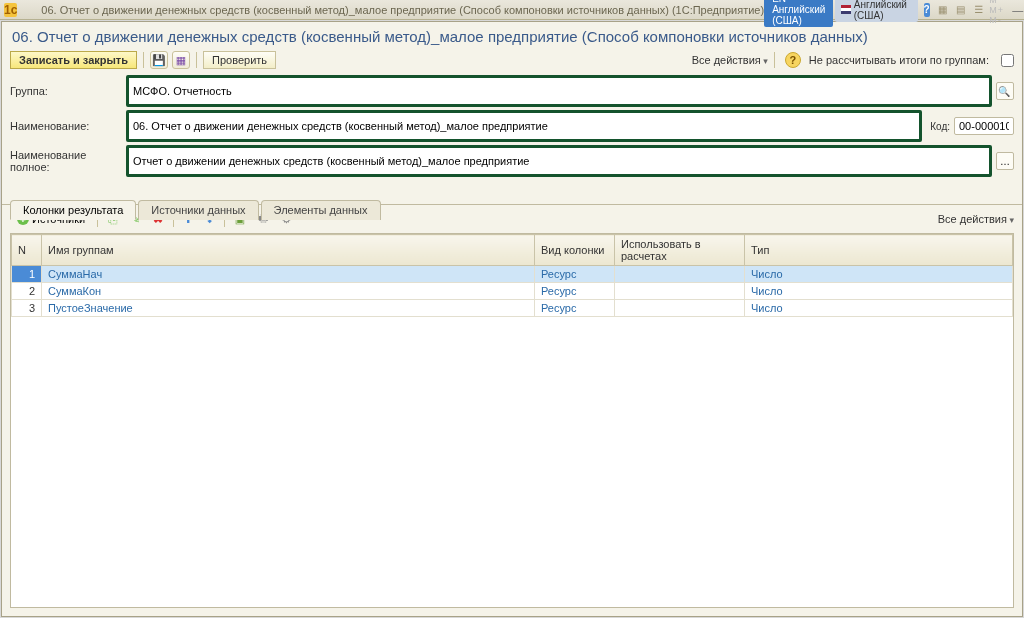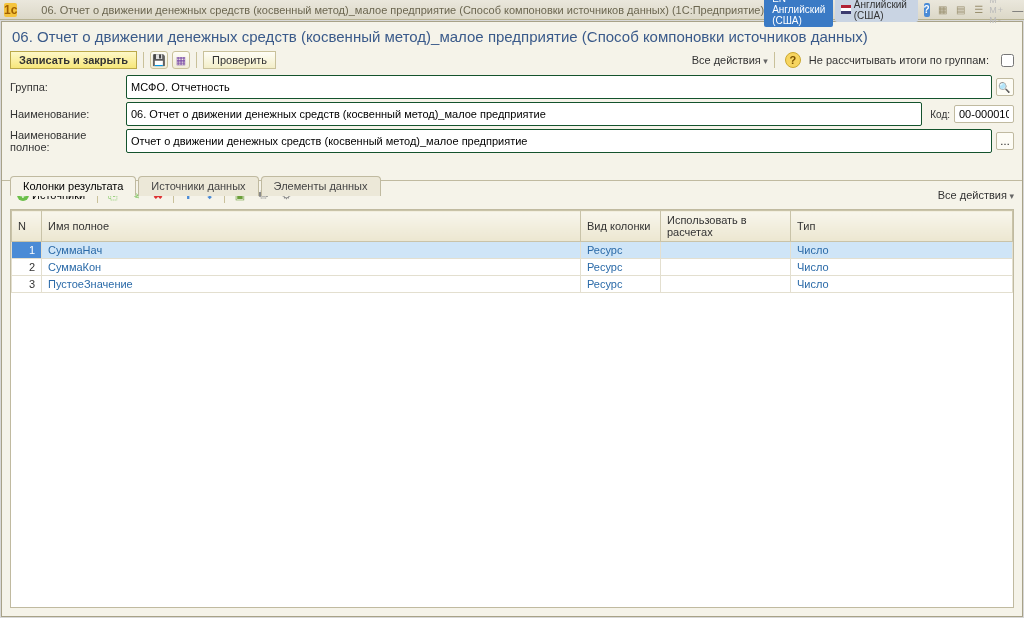--- a/index.html
+++ b/index.html
@@ -117,25 +117,25 @@
 }
 .checkbox-row { display: flex; align-items: center; gap: 12px; font-size: 11px; color: #333; }
 .checkbox-row input { margin: 0; }
 
 .form-area { padding: 0 8px; }
 .form-row { display: flex; align-items: center; margin-bottom: 3px; gap: 4px; }
 .form-label { width: 112px; color: #333; font-size: 11px; }
 .form-label.wide { width: 112px; }
 .text-input {
   flex: 1;
-  border: 1px solid #14532d;
+  border: 3px solid #14532d;
   background: #fff;
   padding: 2px 4px;
   font-size: 11px;
-  height: 24px;
+  height: 32px;
   border-radius: 2px;
 }
 .input-btn {
   width: 18px; height: 18px; border: 1px solid #c0baa0; background: #fdfcf5;
   display: flex; align-items: center; justify-content: center; cursor: pointer;
   font-size: 10px; border-radius: 2px;
 }
 .kod-label { font-size: 10px; color: #333; margin-left: 4px; }
 .kod-input {
   width: 60px; border: 1px solid #c0baa0; background: #fff; padding: 2px 4px;
@@ -321,24 +321,24 @@
       </div>
     <div class="spacer" style="flex:1"></div>
     <span class="link-dd">Все действия</span>
   </div>
 
   <div class="grid-wrap">
     <table class="grid">
       <thead>
         <tr>
           <th style="width:30px">N</th>
-          <th>Имя полное</th>
+          <th>Имя группам</th>
           <th style="width:80px">Вид колонки</th>
           <th style="width:130px">Использовать в расчетах</th>
-          <th style="width:222px">Тип</th>
+          <th style="width:268px">Тип</th>
         </tr>
       </thead>
       <tbody id="grid-body">
           <tr class="sel">
             <td class="num">1</td>
             <td>СуммаНач</td>
             <td>Ресурс</td>
             <td></td>
             <td>Число</td>
           </tr>

